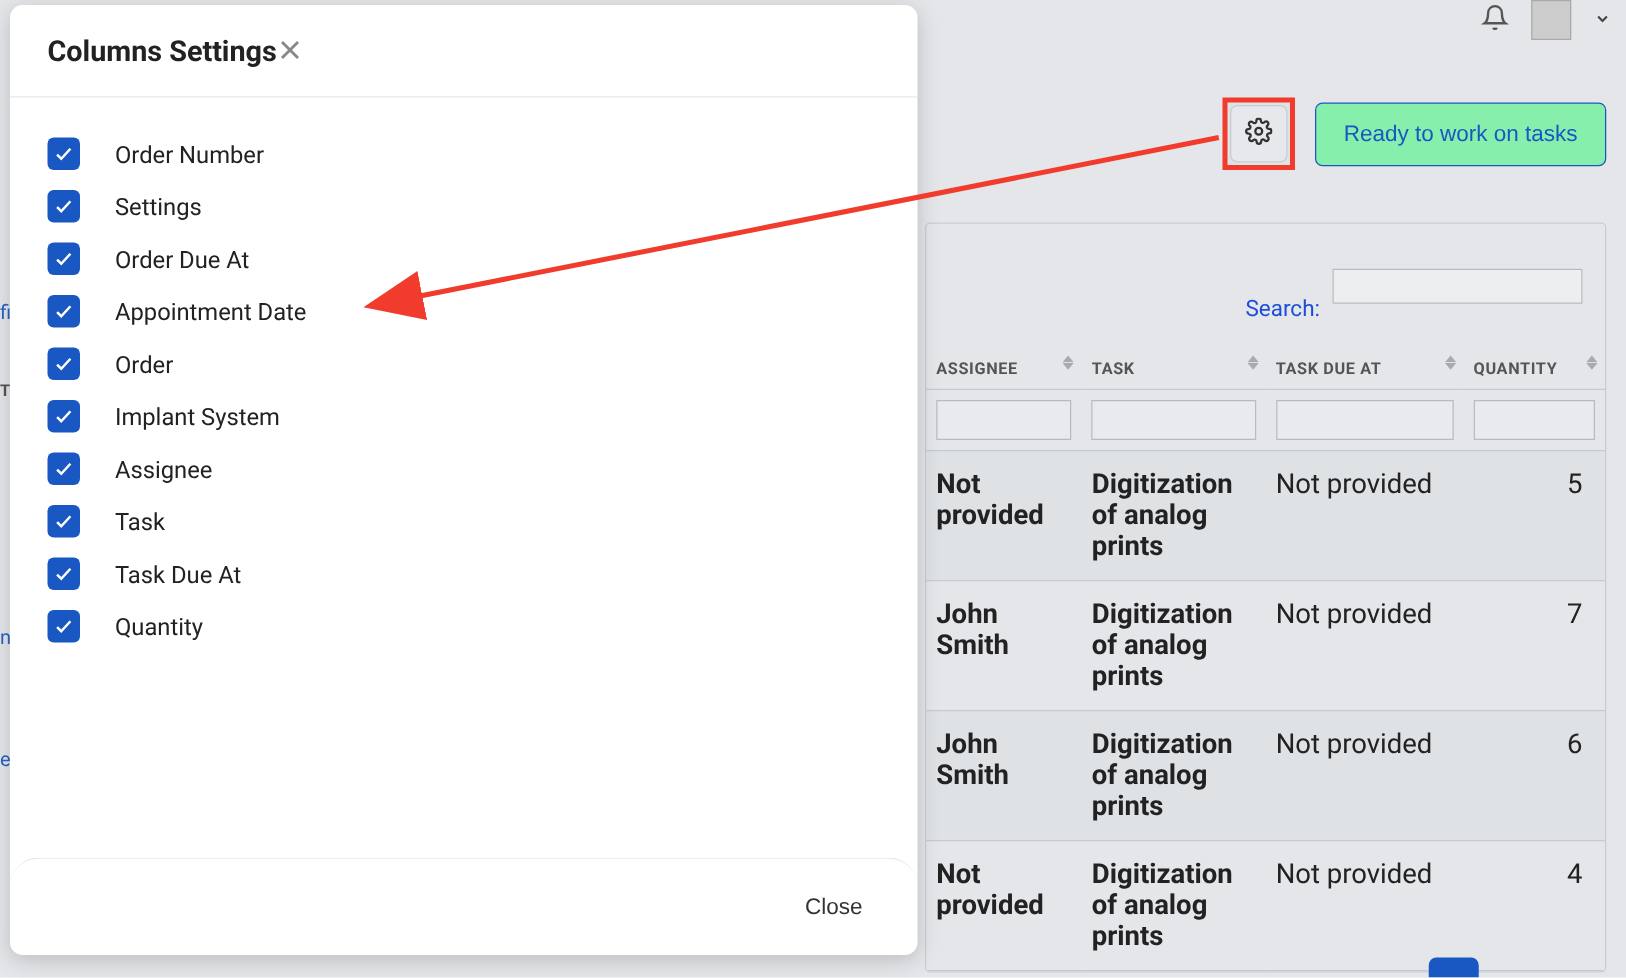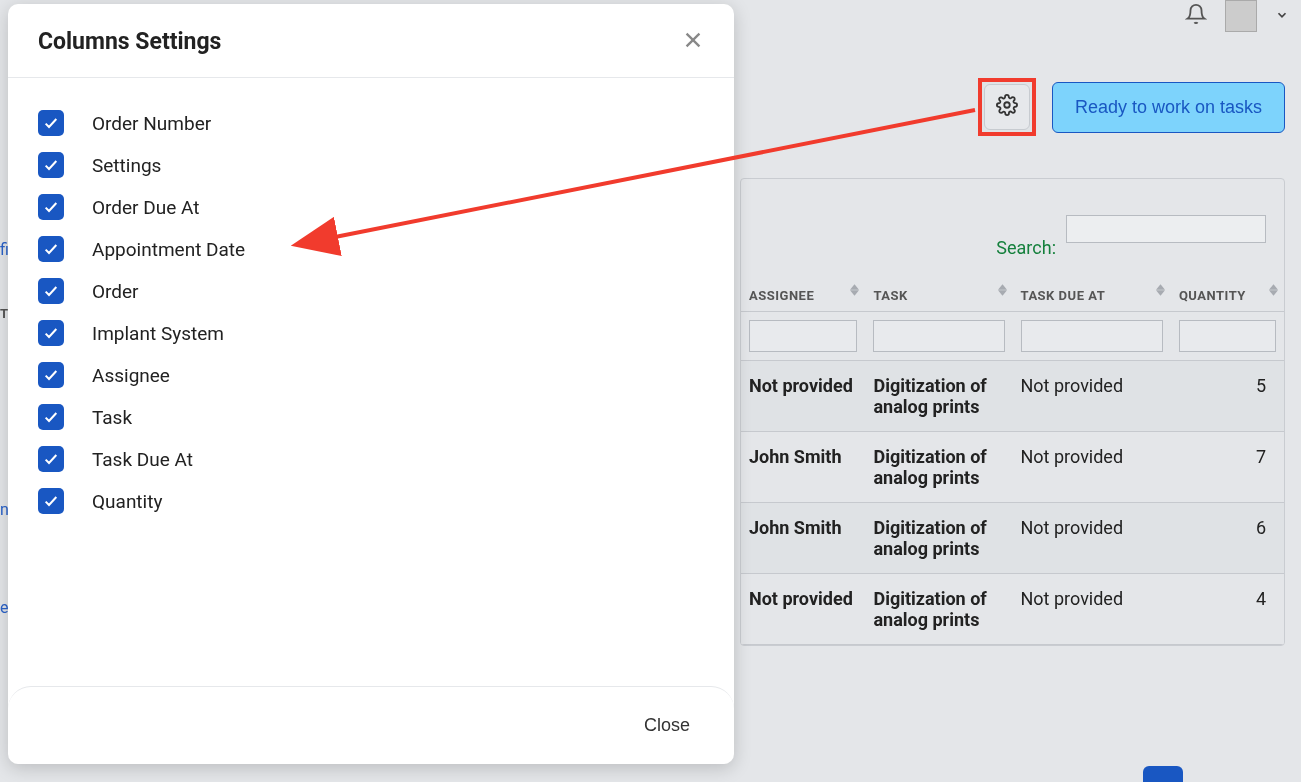--- a/index.html
+++ b/index.html
@@ -52,21 +52,21 @@
       border: 1px solid #c7cbd0;
       border-radius: 6px;
       background: #e6e8eb;
       display: flex;
       align-items: center;
       justify-content: center;
     }
     .gear-inner svg { width: 22px; height: 22px; stroke: #333; }
     .ready-btn {
       border: 1px solid #1957c2;
-      background: #7dd3fc;
+      background: #86efac;
       color: #1957c2;
       font-size: 18px;
       font-weight: 500;
       padding: 14px 22px;
       border-radius: 6px;
       cursor: pointer;
     }
 
     
     .table-wrap {
@@ -79,21 +79,21 @@
       background: #e4e6e9;
       overflow: hidden;
     }
     .search-row {
       padding: 20px 18px;
       display: flex;
       justify-content: flex-end;
       align-items: center;
       gap: 10px;
     }
-    .search-row label { font-size: 18px; color: #15803d; margin-top: 38px; }
+    .search-row label { font-size: 18px; color: #1d4ed8; margin-top: 38px; }
     .search-row input {
       width: 200px; height: 28px;
       border: 1px solid #b7bbc1;
       background: #eceef0;
       padding: 2px 6px;
     }
     table { width: 100%; border-collapse: collapse; }
     thead th {
       font-size: 13px;
       font-weight: 700;
@@ -117,21 +117,21 @@
     }
     .filter-row input {
       width: 100%;
       height: 32px;
       border: 1px solid #b7bbc1;
       background: #e8eaed;
     }
     tbody tr.data-row td {
       padding: 14px 8px;
       border-bottom: 1px solid #c6c9ce;
-      font-size: 18px;
+      font-size: 22px;
       color: #222;
       vertical-align: top;
     }
     tbody tr.data-row:nth-child(odd) { background: #e4e6e9; }
     tbody tr.data-row:nth-child(even) { background: #dfe2e5; }
     tbody tr.data-row td:first-child,
     tbody tr.data-row td:nth-child(2) { font-weight: 700; }
     tbody tr.data-row td:last-child { text-align: right; padding-right: 18px; }
 
     
@@ -156,21 +156,20 @@
       border-radius: 10px;
       box-shadow: 0 4px 18px rgba(0,0,0,0.18);
       display: flex;
       flex-direction: column;
     }
     .modal-header {
       padding: 24px 30px 22px;
       border-bottom: 1px solid #e6e8eb;
       display: flex;
       align-items: center;
-      justify-content: space-between;
     }
     .modal-title { font-size: 23px; font-weight: 700; color: #222; }
     .close-x svg { width: 22px; height: 22px; stroke: #888; cursor: pointer; }
     .modal-body {
       flex: 1;
       padding: 24px 30px;
       overflow: auto;
     }
     .check-item {
       display: flex;

